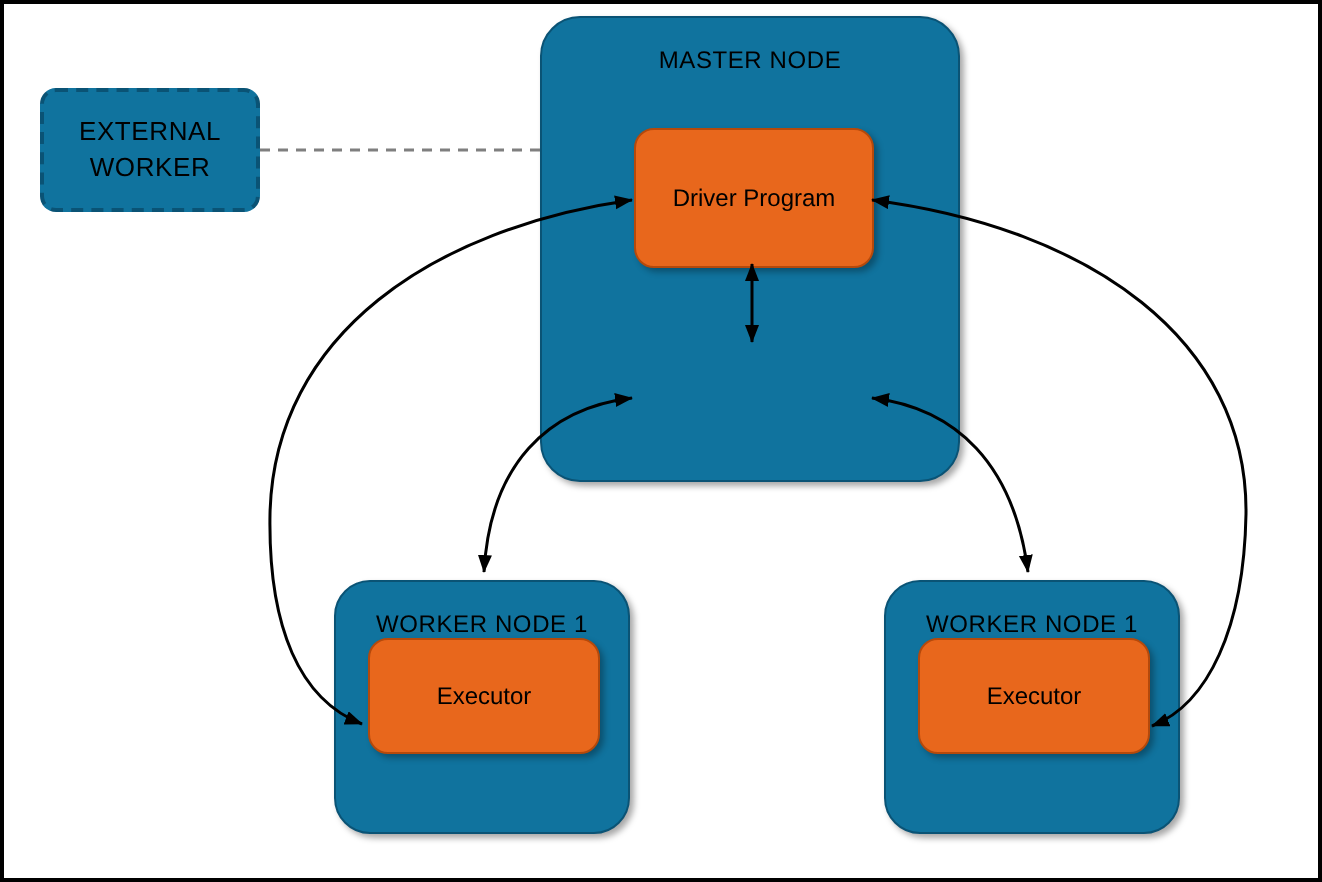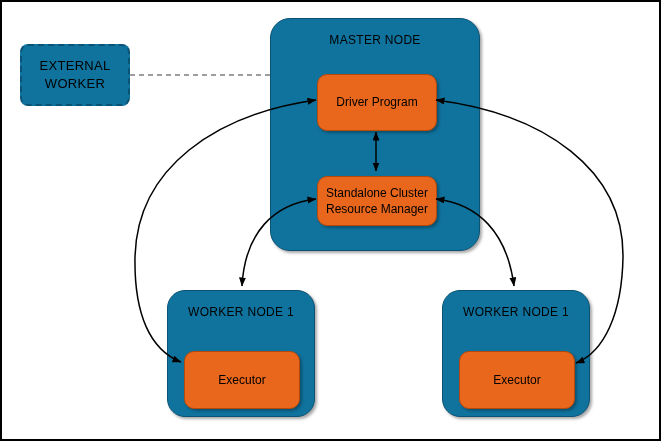--- a/index.html
+++ b/index.html
@@ -56,27 +56,27 @@
     border-radius: 10px;
     box-shadow: 2px 2px 3px rgba(0,0,0,0.3);
     display: flex; flex-direction: column;
     align-items: center; justify-content: center;
     text-align: center;
     font-size: 12px;
     line-height: 1.35;
     box-sizing: border-box;
   }
 
-  #master-node   { left: 268px; top: 16px;  width: 210px; height: 233px; border-radius: 20px; }
-  #driver-box    { left: 46px;  top: 55px;  width: 120px; height: 57px; }
+  #master-node   { left: 268px; top: 6px;  width: 210px; height: 233px; border-radius: 20px; }
+  #driver-box    { left: 46px;  top: 55px;  width: 120px; height: 70px; }
   #resource-box  { left: 46px;  top: 157px; width: 120px; height: 50px; }
 
   #worker-left   { left: 165px; top: 288px; width: 148px; height: 127px; border-radius: 18px; }
   #worker-right  { left: 440px; top: 288px; width: 148px; height: 127px; border-radius: 18px; }
-  .executor-box  { left: 16px;  top: 60px;  width: 116px; height: 58px; }
+  .executor-box  { left: 16px;  top: 28px;  width: 116px; height: 58px; }
 
   .connector-layer {
     position: absolute;
     left: 0; top: 0;
     width: 661px; height: 441px;
     pointer-events: none;
     z-index: 5;
   }
 </style>
 </head>
@@ -89,24 +89,20 @@
     <div>WORKER</div>
   </div>
 
   <div class="blue-node" id="master-node">
     <div class="node-title">MASTER NODE</div>
 
     <div class="orange-box" id="driver-box">
       <div>Driver Program</div>
     </div>
 
-    <div class="orange-box" id="resource-box">
-      <div>Standalone Cluster</div>
-      <div>Resource Manager</div>
-    </div>
   </div>
 
   <div class="blue-node" id="worker-left">
     <div class="node-title">WORKER NODE 1</div>
     <div class="orange-box executor-box">
       <div>Executor</div>
     </div>
   </div>
 
   <div class="blue-node" id="worker-right">

